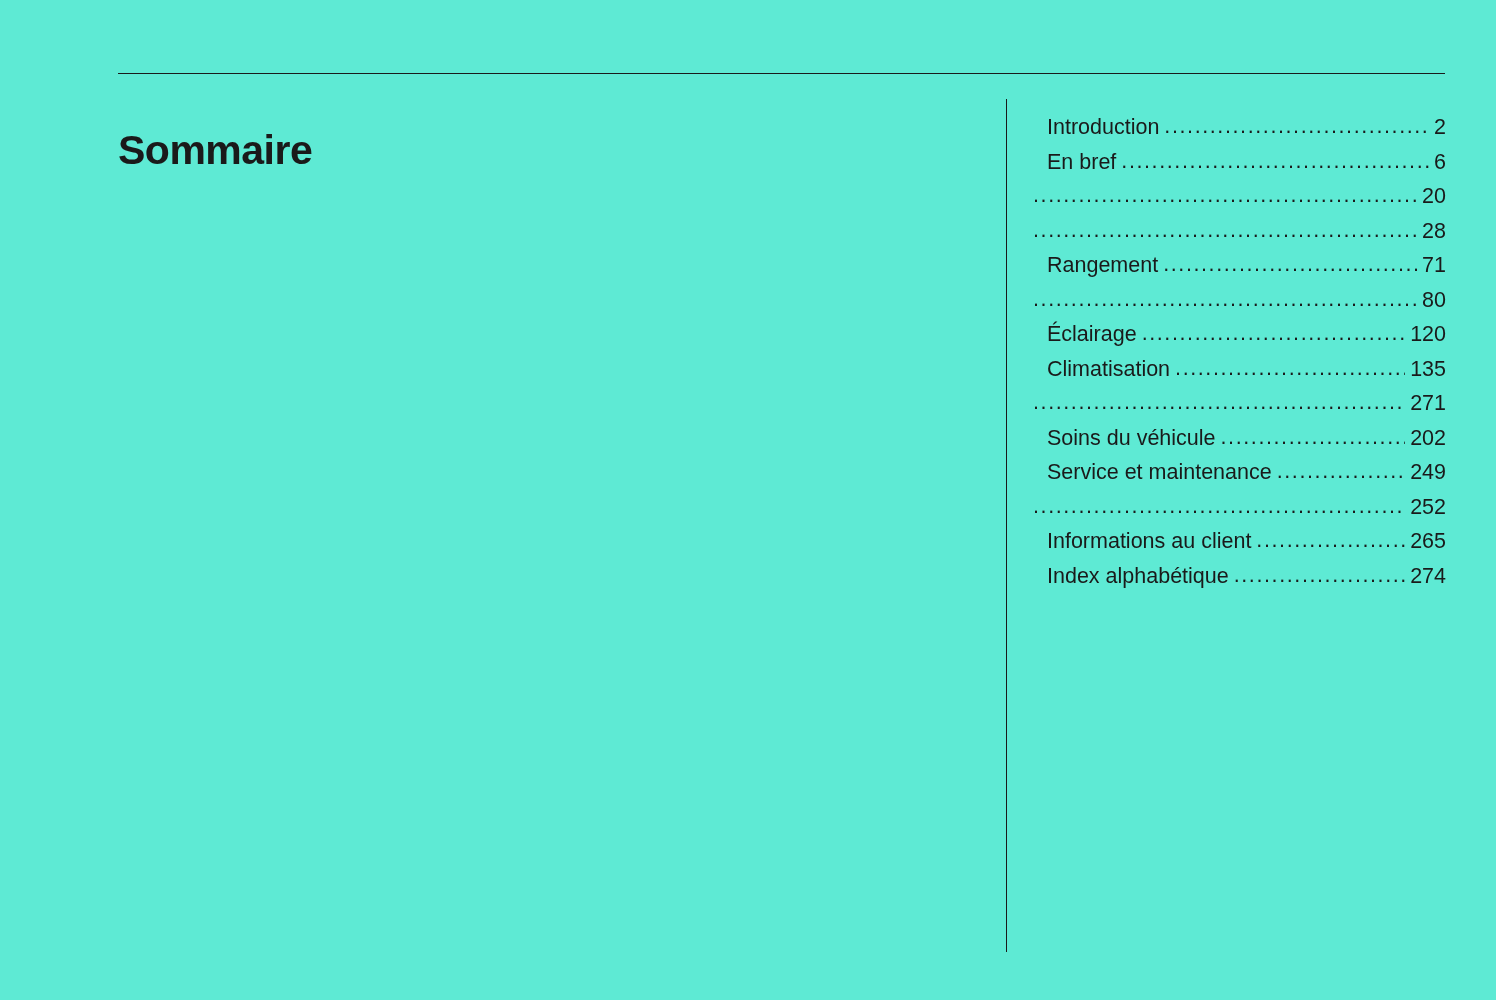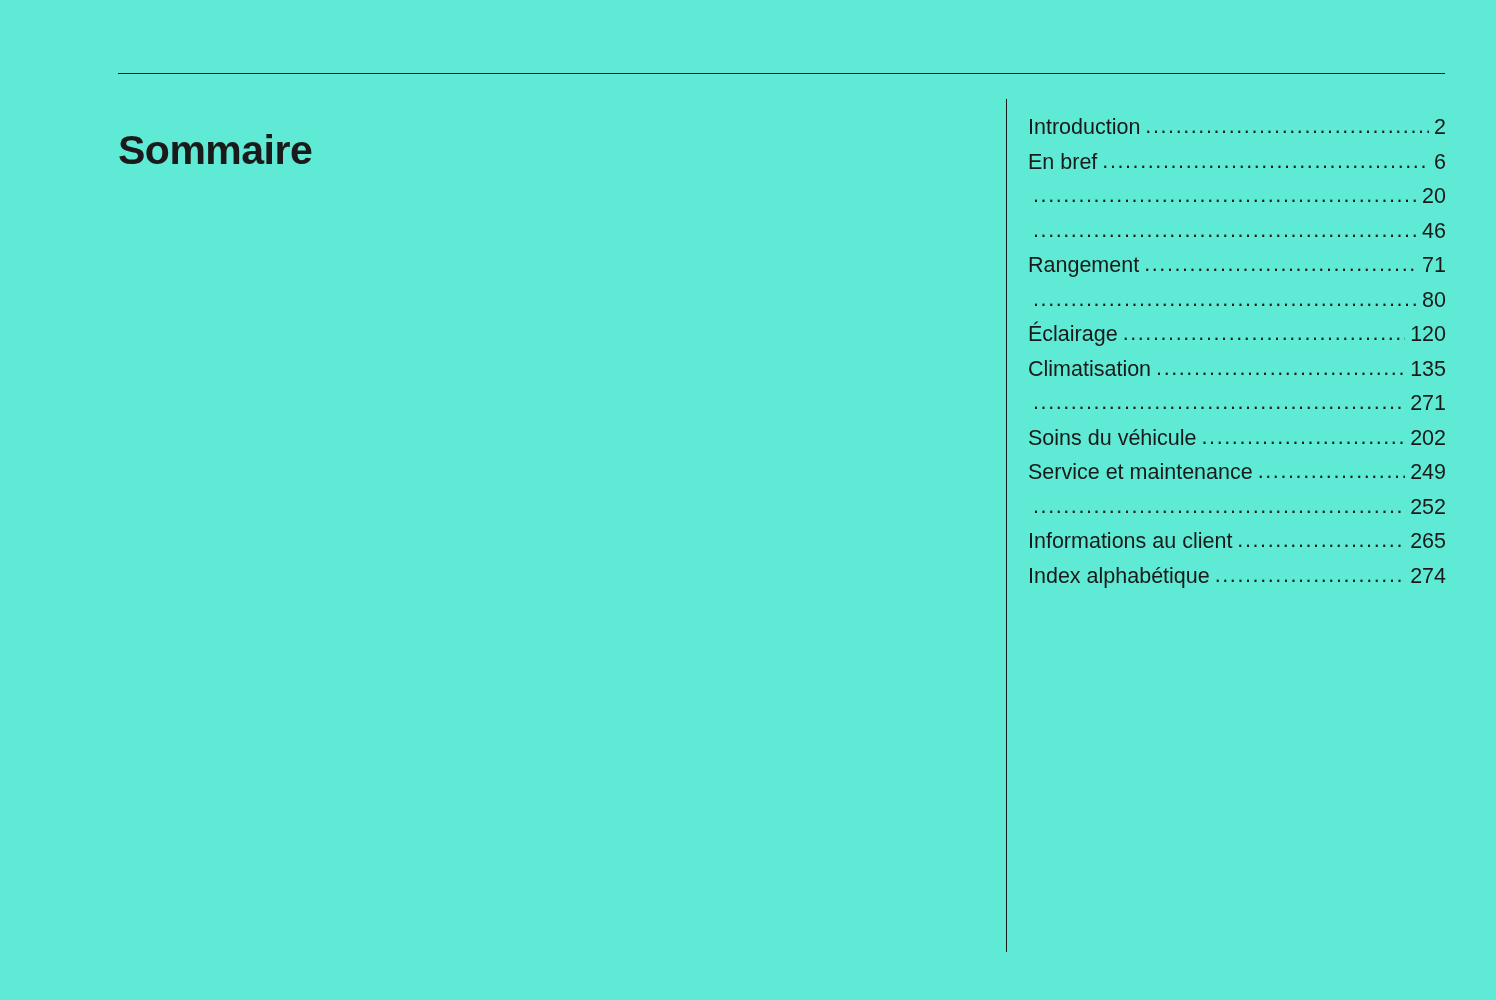--- a/index.html
+++ b/index.html
@@ -56,20 +56,21 @@
     display: flex;
     align-items: baseline;
     font-size: 21.5px;
     line-height: 34.5px;
     color: #1a1a1a;
     white-space: nowrap;
     overflow: hidden;
   }
   .toc-label {
     flex: 0 0 auto;
+    margin-left: 19px;
   }
   .toc-dots {
     flex: 1 1 auto;
     overflow: hidden;
     margin: 0 5px;
     font-size: 21.5px;
     letter-spacing: 1.6px;
     color: #1a1a1a;
     transform: translateY(-1px);
   }
@@ -99,21 +100,21 @@
         <span class="toc-label">En bref</span>
         <span class="toc-dots">................................................................................</span>
         <span class="toc-page">6</span>
       </div>
       <div class="toc-row">
         <span class="toc-dots">................................................................................</span>
         <span class="toc-page">20</span>
       </div>
       <div class="toc-row">
         <span class="toc-dots">................................................................................</span>
-        <span class="toc-page">46</span>
+        <span class="toc-page">28</span>
       </div>
       <div class="toc-row">
         <span class="toc-label">Rangement</span>
         <span class="toc-dots">................................................................................</span>
         <span class="toc-page">71</span>
       </div>
       <div class="toc-row">
         <span class="toc-dots">................................................................................</span>
         <span class="toc-page">80</span>
       </div>

